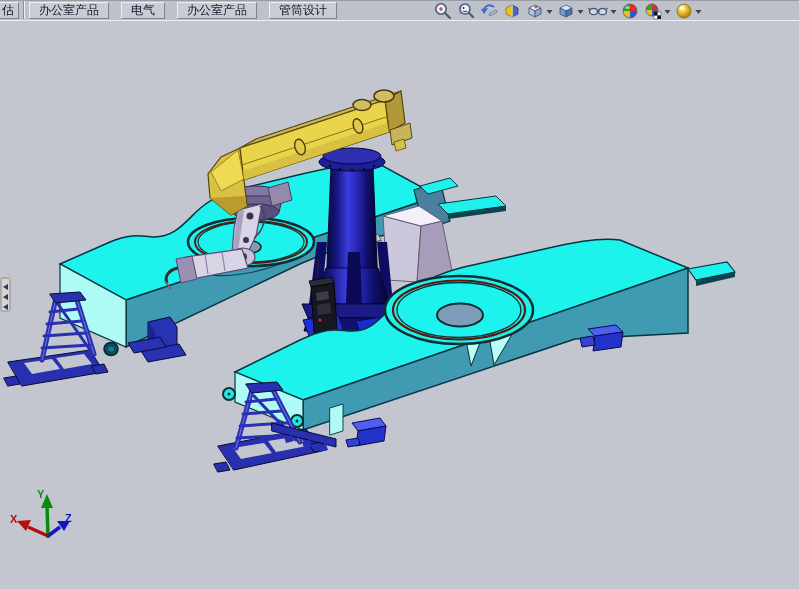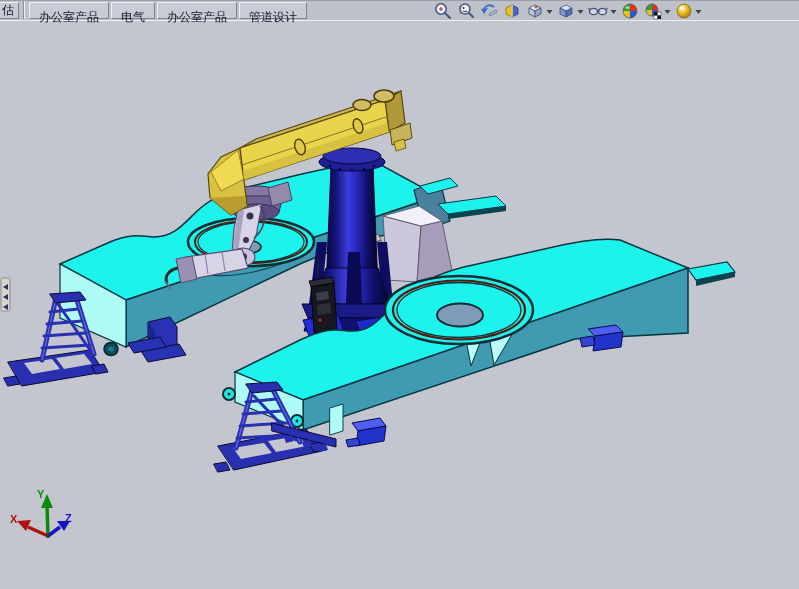--- a/index.html
+++ b/index.html
@@ -14,24 +14,24 @@
   html,body{width:799px;height:589px;overflow:hidden}
   body{font-family:"Liberation Sans",sans-serif;background:var(--background);position:relative}
   #viewport{position:absolute;left:0;top:0;width:799px;height:589px}
   #viewport svg{display:block}
   
   #tabbar{position:absolute;left:0;top:0;width:799px;height:21px;background:var(--tabbar-bg);
     border-bottom:1px solid #eceef2;box-shadow:0 1px 0 #9a9da6 inset;z-index:5;
     display:flex;align-items:center}
   .tab{height:17px;margin-top:1px;background:var(--tab-bg);border:1px solid #7e828c;
     border-top-color:#eef0f4;border-left-color:#eef0f4;color:#14142a;font-size:12px;
-    line-height:15px;padding:7px 9px;white-space:nowrap;cursor:default}
+    line-height:15px;padding:0 9px;white-space:nowrap;cursor:default}
   .tab.partial{width:19px;padding:0 2px;overflow:hidden;margin-left:0;border-left:none}
   .tabsep{width:2px;height:18px;border-left:1px solid #8a8d96;border-right:1px solid #eef0f4;margin:0 4px}
-  .tab + .tab{margin-left:2px}
+  .tab + .tab{margin-left:12px}
   
   #hud{position:absolute;left:433px;top:0;height:21px;display:flex;align-items:center;gap:3px;z-index:6}
   .hudbtn{display:flex;align-items:center;height:20px;border:none;background:transparent;padding:0;cursor:default}
   .hudbtn svg{display:block}
   .caret{margin-left:1px}
 </style>
 </head>
 <body>
 
 <div id="viewport">
@@ -229,21 +229,21 @@
   </g>
 </svg>
 </div>
 
 <div id="tabbar">
   <div class="tab partial"><span>估</span></div>
   <div class="tabsep"></div>
   <div class="tab"><span>办公室产品</span></div>
   <div class="tab"><span>电气</span></div>
   <div class="tab"><span>办公室产品</span></div>
-  <div class="tab"><span>管道设计</span></div>
+  <div class="tab"><span>管筒设计</span></div>
 </div>
 
 <div id="hud">
   <button class="hudbtn">
     <svg width="20" height="20">
       <circle cx="8" cy="8" r="5.2" fill="#eef2fa" stroke="#4a5a80" stroke-width="1.6"></circle>
       <path d="M6,8 h4 M8,6 v4" stroke="#c03030" stroke-width="1.2"></path>
       <path d="M12,12 L17,17" stroke="#4a5a80" stroke-width="2.2" stroke-linecap="round"></path>
     </svg>
   </button>

